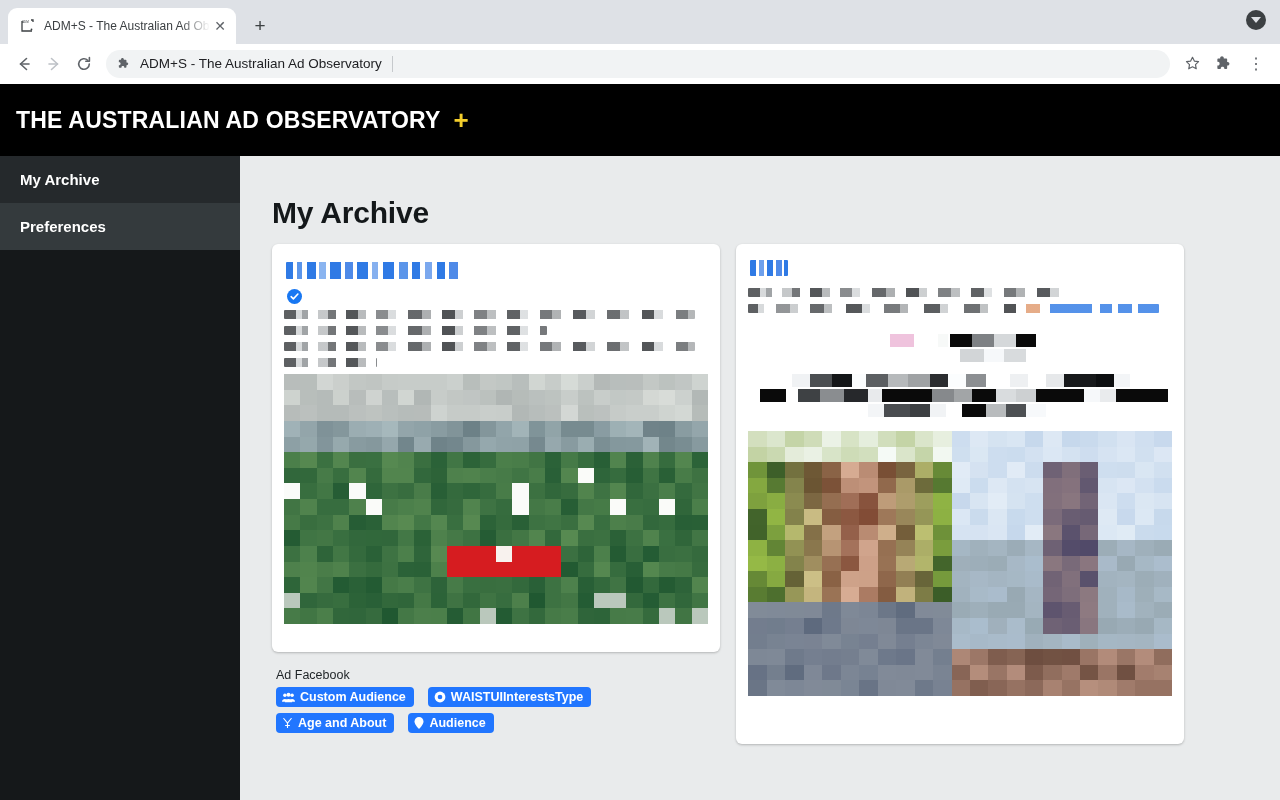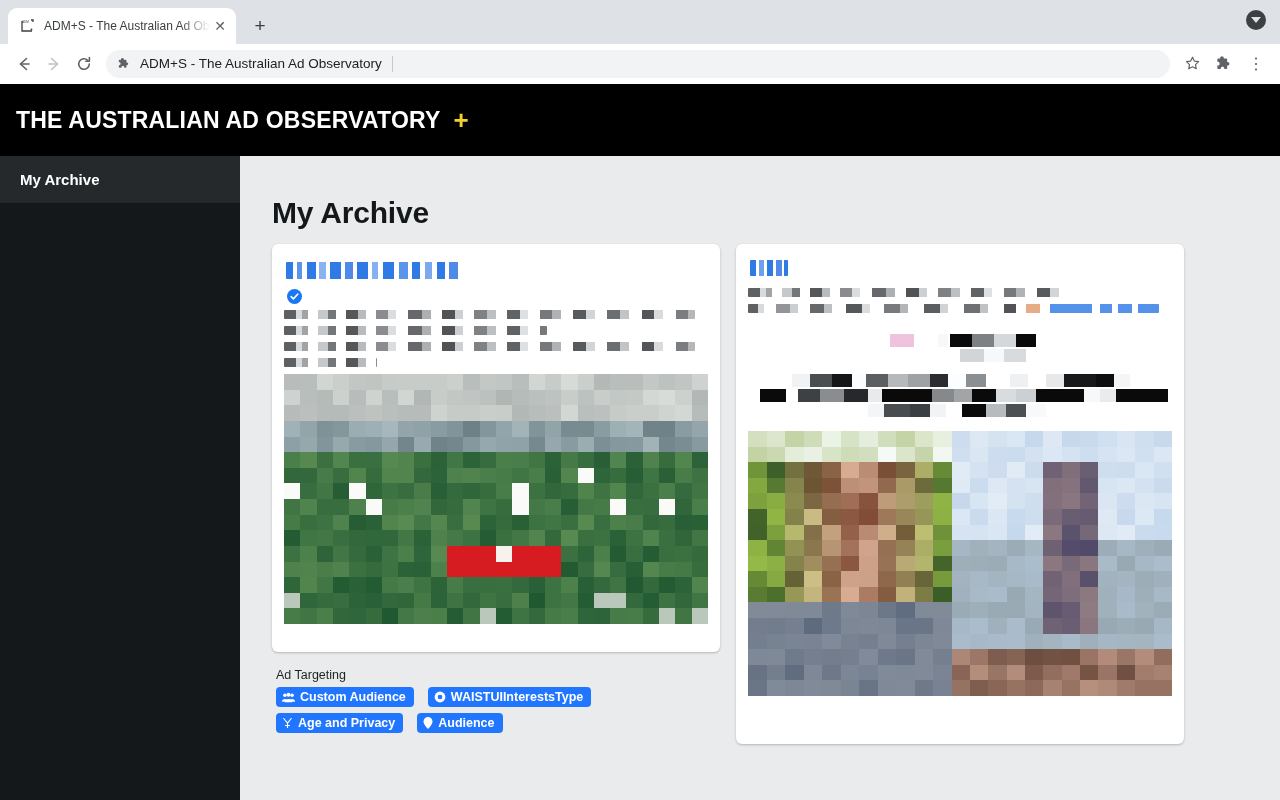--- a/index.html
+++ b/index.html
@@ -457,20 +457,23 @@
       <span class="brand-title">THE AUSTRALIAN AD OBSERVATORY</span>
       <span class="brand-plus">+</span>
     </div>
 
     <div class="body-row">
 
       <nav class="sidebar">
         <div class="nav">
           <div class="nav-item active">
             <span>My Archive</span>
+          </div>
+          <div class="nav-item">
+            <span>Preferences</span>
           </div>
         </div>
       </nav>
 
       <main class="content">
         <h1 class="page-title">My Archive</h1>
 
         <div class="cards">
 
           <div class="card-col">
@@ -904,21 +907,21 @@
                     <div style="background:rgb(72,124,73)"></div>
                     <div style="background:rgb(53,107,61)"></div>
                     <div style="background:rgb(186,200,188)"></div>
                     <div style="background:rgb(65,117,68)"></div>
                     <div style="background:rgb(186,200,188)"></div>
                   </div>
               </div>
             </div>
 
             <div class="targeting">
-              <div class="targeting-label">Ad Targeting</div>
+              <div class="targeting-label">Ad Facebook</div>
               <div class="tags">
                 <span class="tag">
                   <span>
                     <svg width="13" height="11" viewBox="0 0 18 14" fill="#ffffff">
                       <circle cx="4" cy="4" r="2.4"></circle>
                         <circle cx="14" cy="4" r="2.4"></circle>
                         <circle cx="9" cy="3.2" r="2.8"></circle>
                       <path d="M0 13c0-2.4 1.8-3.8 4-3.8S8 10.6 8 13z"></path>
                       <path d="M10 13c0-2.4 1.8-3.8 4-3.8S18 10.6 18 13z"></path>
                       <path d="M4 13.6c0-2.8 2.2-4.4 5-4.4s5 1.6 5 4.4z"></path>
@@ -936,21 +939,21 @@
                   <span>WAISTUIInterestsType</span>
                 </span>
                 <span class="tag">
                   <span>
                     <svg width="11" height="12" viewBox="0 0 14 16" fill="none" stroke="#ffffff" stroke-width="1.5" stroke-linecap="round">
                       <path d="M2 2 L7 8 L12 2"></path>
                       <path d="M7 8 V14"></path>
                       <path d="M4.4 11.4 H9.6"></path>
                     </svg>
                   </span>
-                  <span>Age and Privacy</span>
+                  <span>Age and About</span>
                 </span>
                 <span class="tag">
                   <span>
                     <svg width="10" height="12" viewBox="0 0 12 16" fill="#ffffff">
                       <path d="M6 0C2.7 0 0 2.7 0 6c0 4.5 6 10 6 10s6-5.5 6-10c0-3.3-2.7-6-6-6z"></path>
                     </svg>
                   </span>
                   <span>Audience</span>
                 </span>
               </div>

